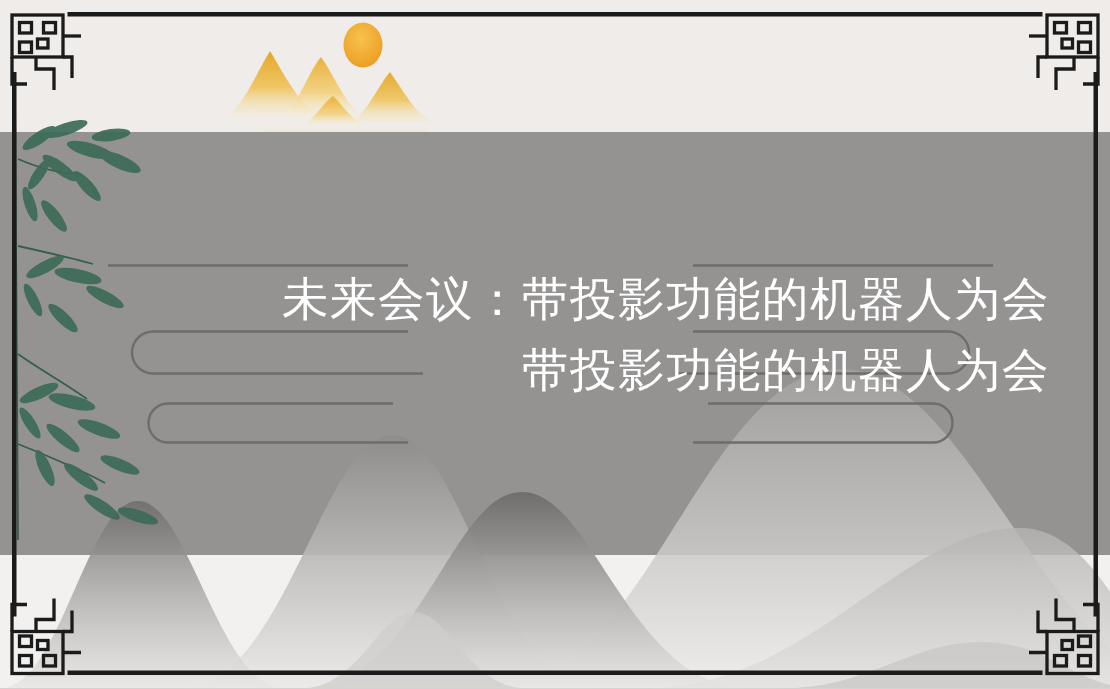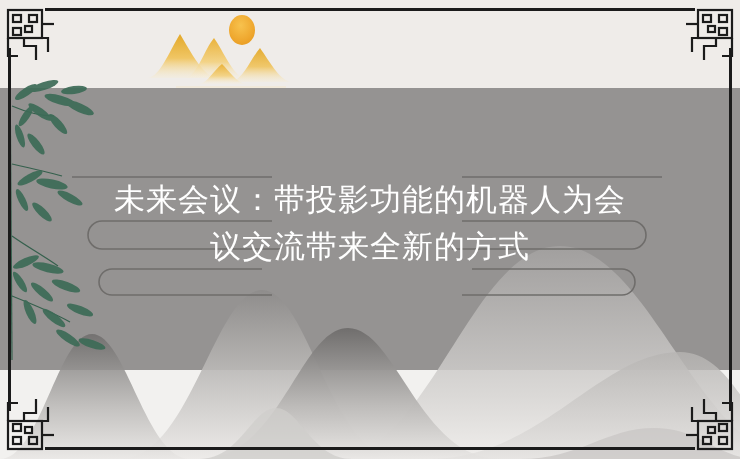--- a/index.html
+++ b/index.html
@@ -50,21 +50,21 @@
   .corner{position:absolute;width:62px;height:62px;}
   .corner svg{display:block;width:62px;height:62px;}
   .corner-tl{left:4px;top:4px;}
   .corner-tr{left:674px;top:4px;}
   .corner-bl{left:4px;top:393px;}
   .corner-br{left:674px;top:393px;}
 
   
   .title-wrap{
     position:absolute;left:40px;top:176px;width:660px;
-    text-align:center;
+    text-align:right;
     z-index:30;
   }
   .title-line{
     display:block;
     color:#ffffff;
     font-size:31px;
     line-height:47px;
     letter-spacing:1px;
     font-weight:400;
     white-space:nowrap;
@@ -284,16 +284,16 @@
         <path d="M38 20 L 50 20"></path>
         <path d="M38 34 L 44 34 L 44 48"></path>
         <path d="M4 34 L 4 52 L 14 52"></path>
         <path d="M20 34 L 20 42 L 32 42 L 32 56"></path>
       </g>
     </svg>
   </div>
 
   <div class="title-wrap">
     <span class="title-line">未来会议：带投影功能的机器人为会</span>
-    <span class="title-line">议交流带来全新的方式</span>
+    <span class="title-line">带投影功能的机器人为会</span>
   </div>
 
 </div>
 
 </body></html>

